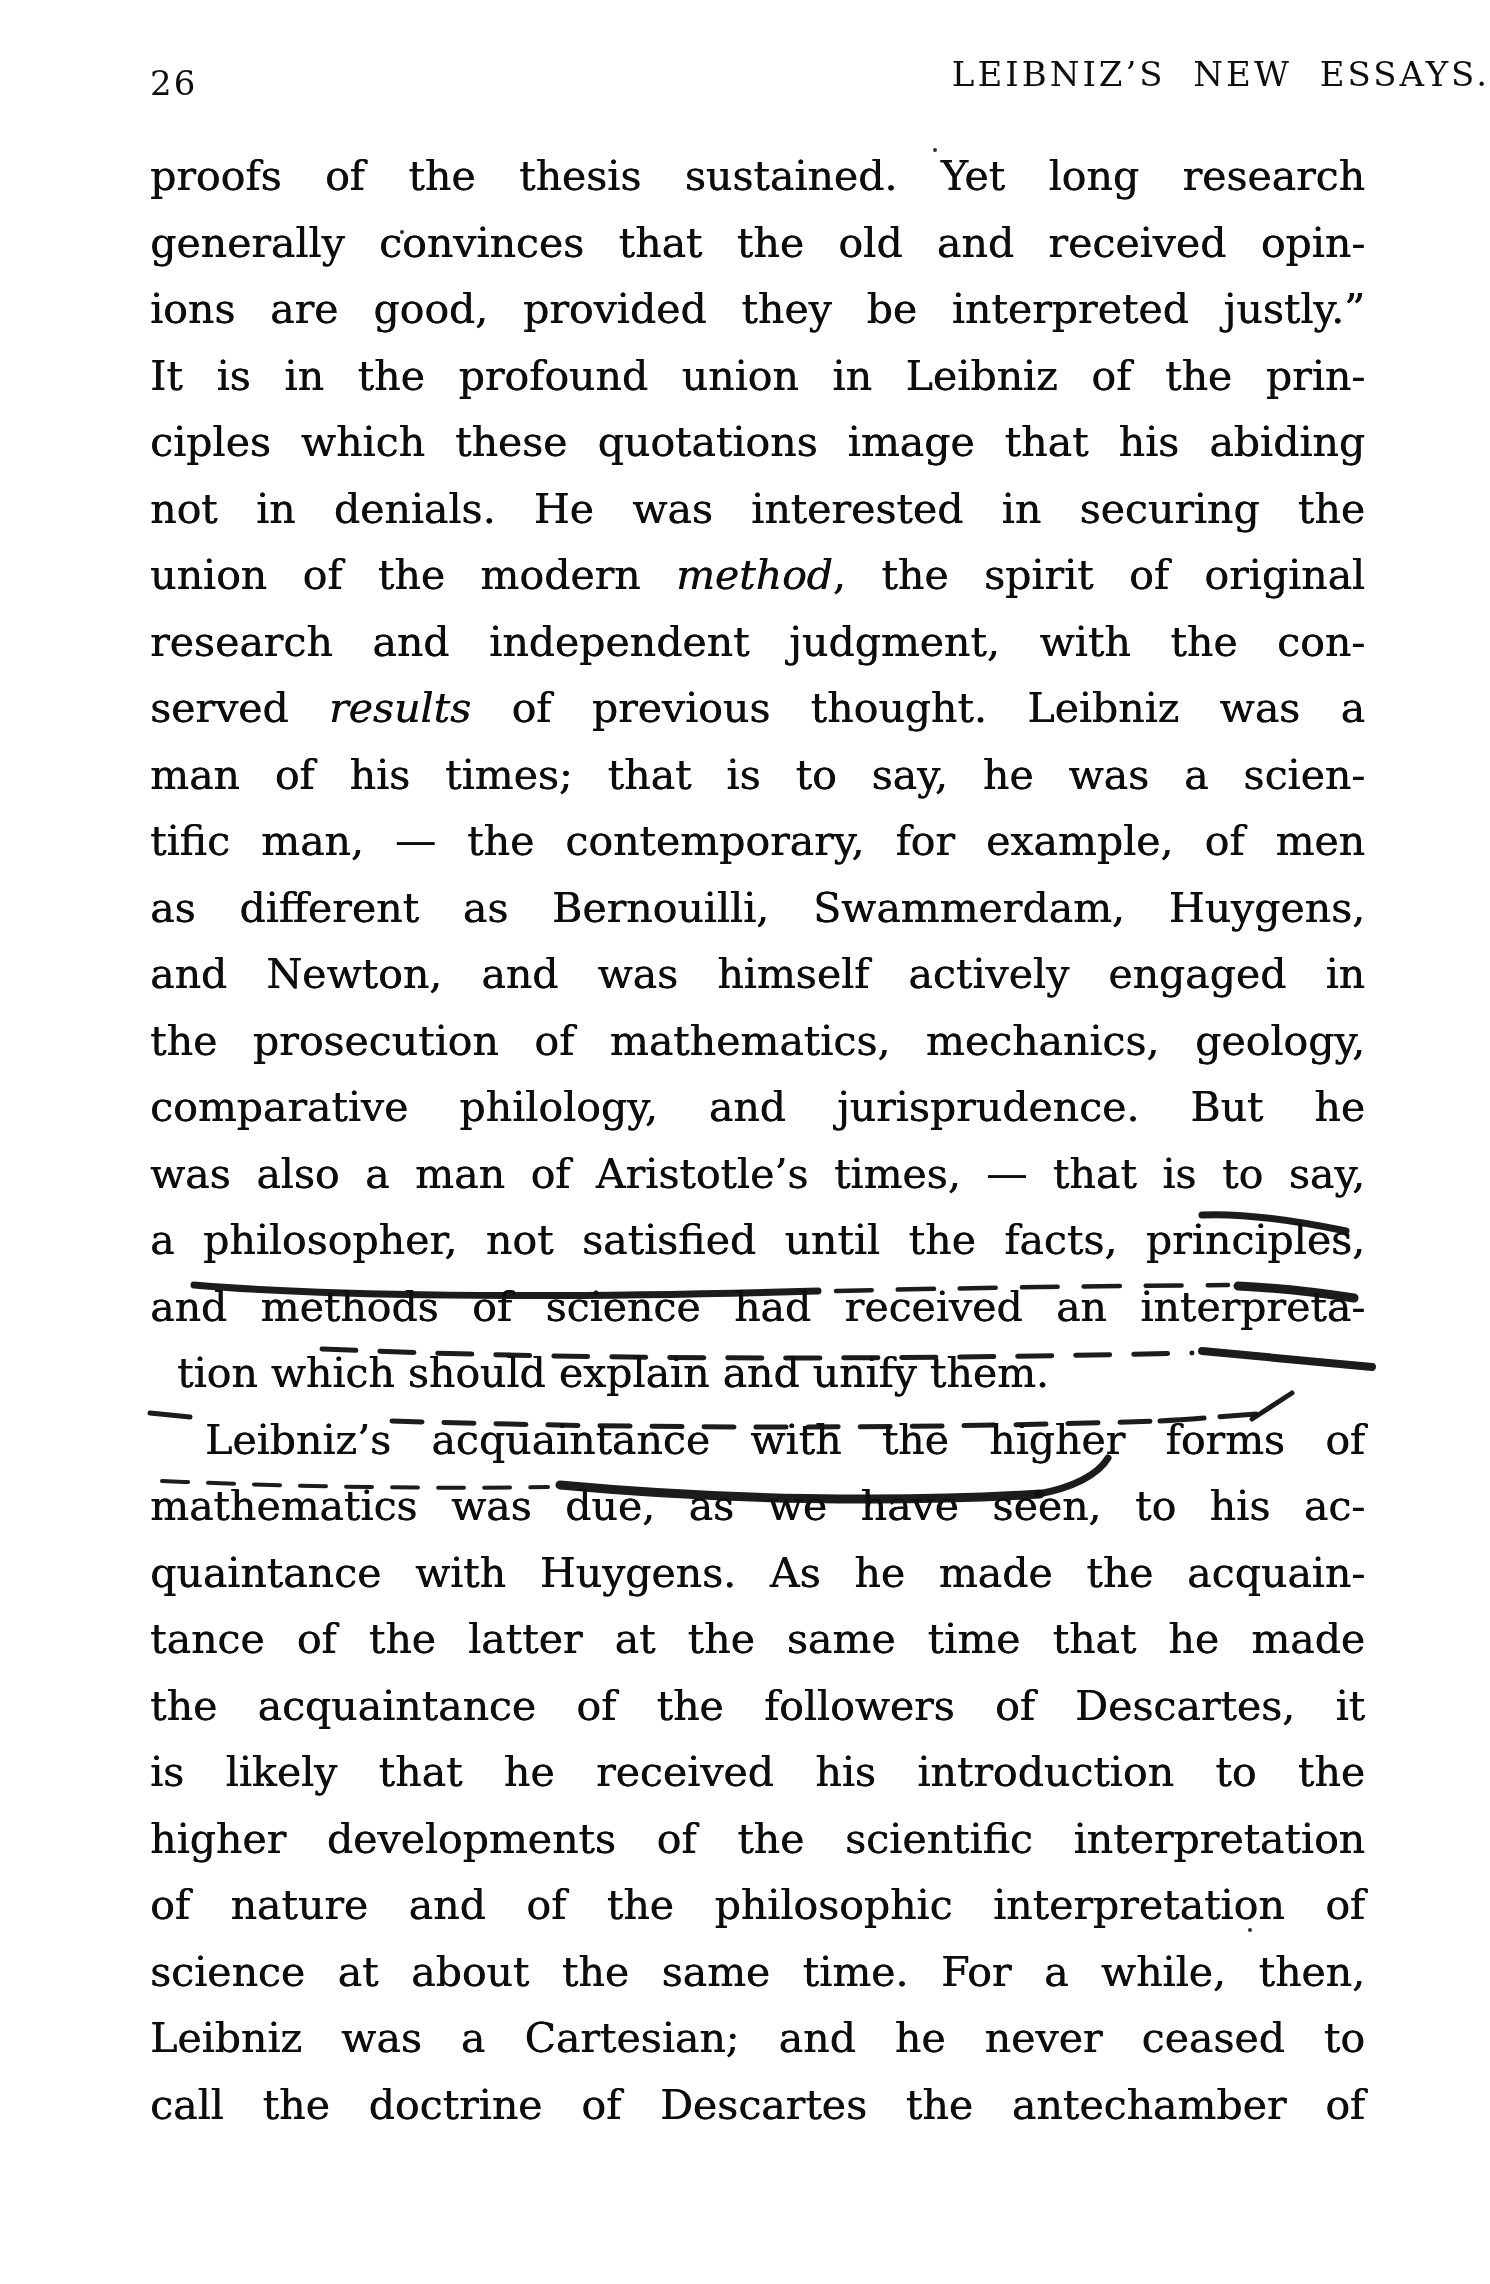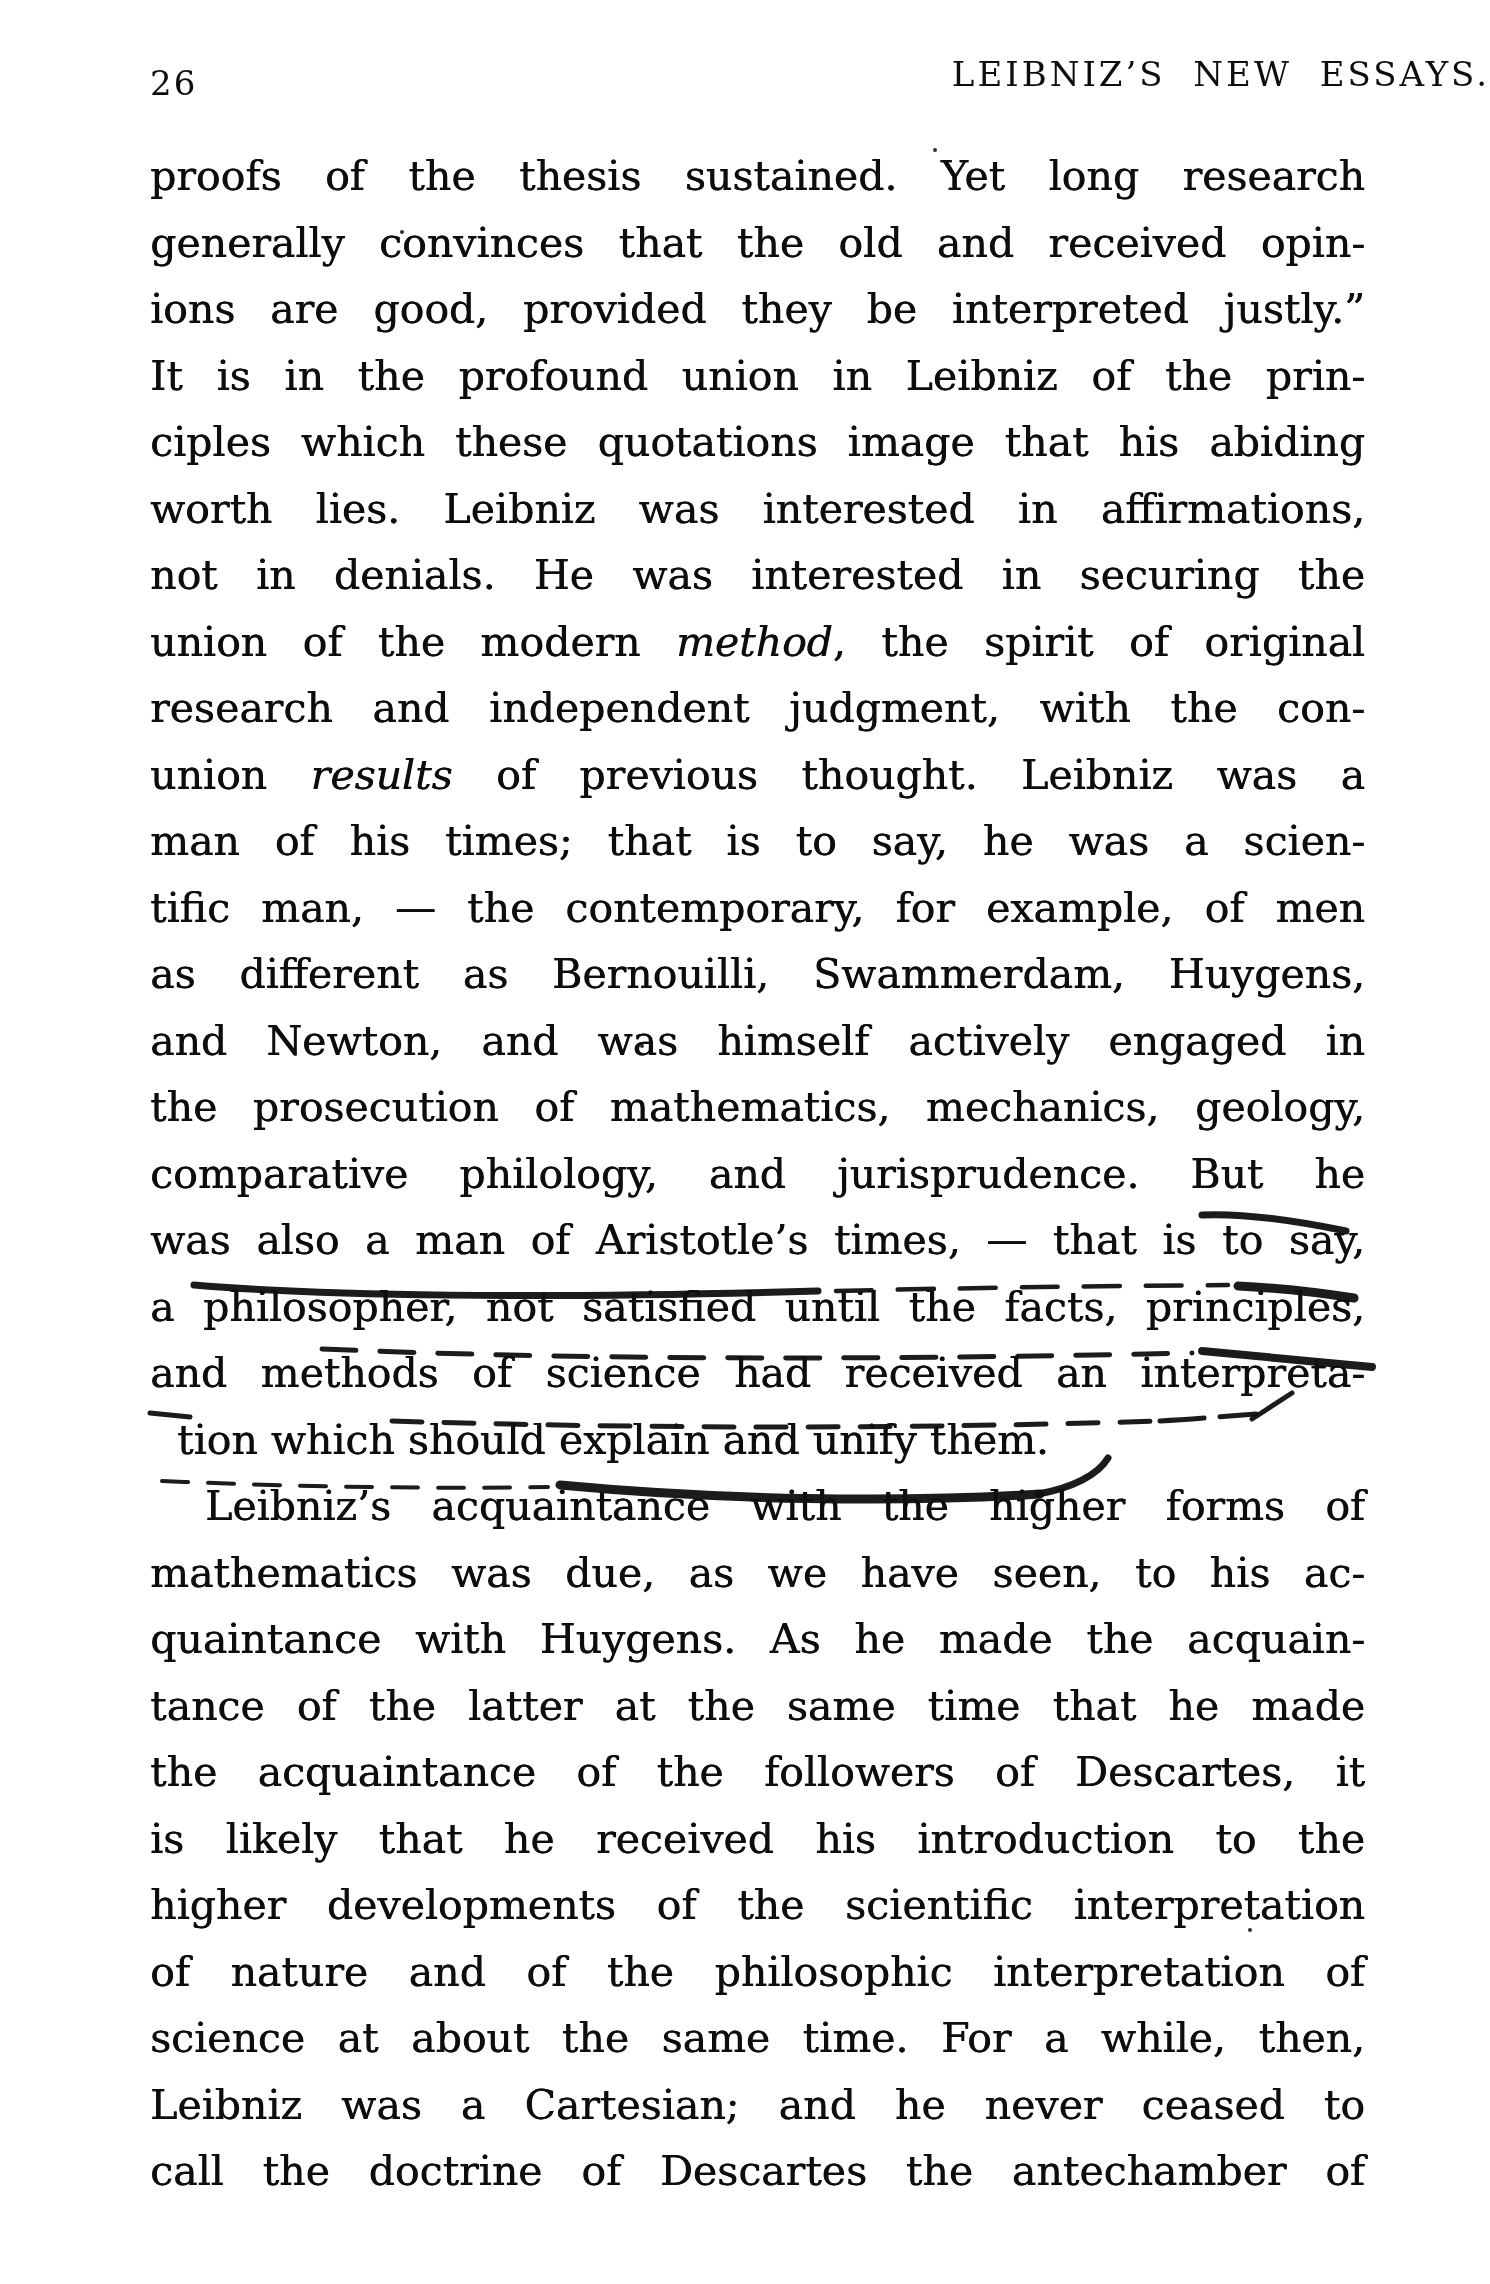--- a/index.html
+++ b/index.html
@@ -41,25 +41,24 @@
 
   <div class="pagenum">26</div>
   <div class="runhead">LEIBNIZ’S NEW ESSAYS.</div>
 
   <div class="textblock">
     <div class="ln">proofs of the thesis sustained.  Yet long research</div>
     <div class="ln">generally convinces that the old and received opin-</div>
     <div class="ln">ions are good, provided they be interpreted justly.”</div>
     <div class="ln">It is in the profound union in Leibniz of the prin-</div>
     <div class="ln">ciples which these quotations image that his abiding</div>
-    <div class="ln">worth lies.  Leibniz was interested in affirmations,</div>
     <div class="ln">not in denials.  He was interested in securing the</div>
     <div class="ln"><span>union of the modern </span><span class="it">method</span><span>, the spirit of original</span></div>
     <div class="ln">research and independent judgment, with the con-</div>
-    <div class="ln"><span>union </span><span class="it">results</span><span> of previous thought.  Leibniz was a</span></div>
+    <div class="ln"><span>served </span><span class="it">results</span><span> of previous thought.  Leibniz was a</span></div>
     <div class="ln">man of his times; that is to say, he was a scien-</div>
     <div class="ln">tific man, — the contemporary, for example, of men</div>
     <div class="ln">as different as Bernouilli, Swammerdam, Huygens,</div>
     <div class="ln">and Newton, and was himself actively engaged in</div>
     <div class="ln">the prosecution of mathematics, mechanics, geology,</div>
     <div class="ln">comparative philology, and jurisprudence.  But he</div>
     <div class="ln">was also a man of Aristotle’s times, — that is to say,</div>
     <div class="ln">a philosopher, not satisfied until the facts, principles,</div>
     <div class="ln">and methods of science had received an interpreta-</div>
     <div class="ln end">tion which should explain and unify them.</div>

